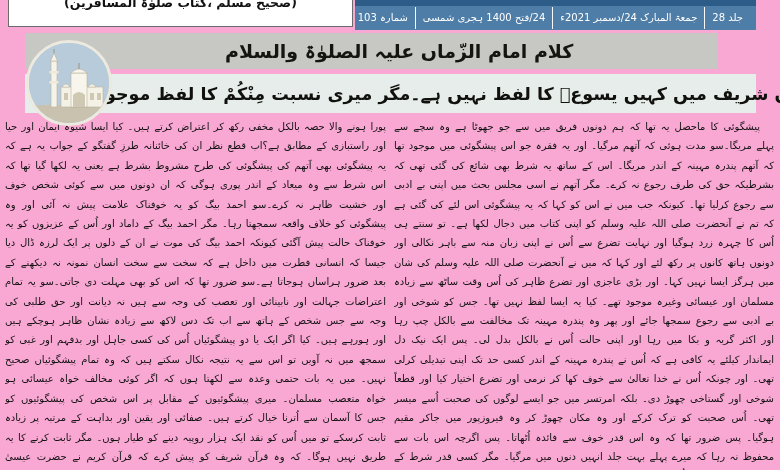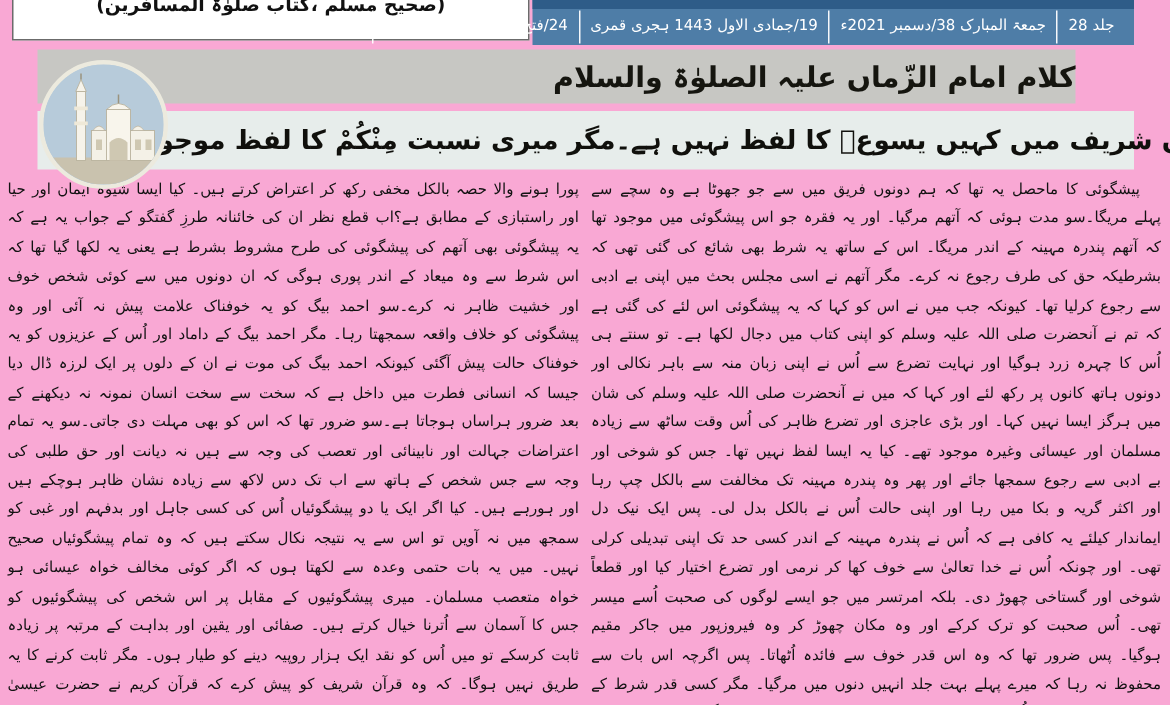--- a/index.html
+++ b/index.html
@@ -16,21 +16,21 @@
   
   .header-bar{position:absolute;left:355px;top:0;width:401px;height:30px;box-sizing:border-box;
       background:#4e7da7;border-top:6px solid #2e5c88;
       display:flex;flex-direction:row;justify-content:space-between;align-items:center;
       direction:rtl;color:#ffffff;padding:0 6px;}
   .hbar-item{font-size:10px;white-space:nowrap;padding:0 7px;line-height:22px;}
   .hbar-item:not(:first-child){border-inline-start:1px solid rgba(255,255,255,.95);}
 
   
   .title-bar{position:absolute;left:25px;top:33px;width:692px;height:36px;background:#c7c7c3;
-      display:flex;align-items:center;justify-content:flex-end;box-sizing:border-box;}
+      display:flex;align-items:center;justify-content:flex-start;padding-left:200px;box-sizing:border-box;}
   .title-bar span{direction:rtl;font-size:19px;font-weight:bold;color:#15150f;white-space:nowrap;}
 
   
   .subtitle-bar{position:absolute;left:25px;top:74px;width:731px;height:39px;background:#e7edeb;
       display:flex;align-items:center;justify-content:center;padding-left:150px;box-sizing:border-box;}
   .subtitle-bar span{direction:rtl;font-size:17.5px;font-weight:bold;color:#10100c;white-space:nowrap;}
 
   
   .mosque-wrap{position:absolute;left:26px;top:40px;width:80px;height:80px;border-radius:50%;
       overflow:hidden;border:3px solid #eceade;z-index:5;background:#b7cbda;}
@@ -48,22 +48,21 @@
 <body>
 
 <div class="page">
 
   <div class="citation-box">
     <span>(صحیح مسلم ،کتاب صلوٰۃ المسافرین)</span>
   </div>
 
   <div class="header-bar">
     <span class="hbar-item">جلد 28</span>
-    <span class="hbar-item">جمعۃ المبارک 38/دسمبر 2021ء</span>
-    <span class="hbar-item">19/جمادی الاول 1443 ہجری قمری</span>
+    <span class="hbar-item">جمعۃ المبارک 24/دسمبر 2021ء</span>
     <span class="hbar-item">24/فتح 1400 ہجری شمسی</span>
     <span class="hbar-item">شمارہ 103</span>
   </div>
 
   <div class="title-bar">
     <span>کلام امام الزّماں علیہ الصلوٰۃ والسلام</span>
   </div>
 
   <div class="subtitle-bar">
     <span>تمام قرآن شریف میں کہیں یسوعؑ کا لفظ نہیں ہے۔مگر میری نسبت مِنْکُمْ کا لفظ موجود ہے</span>

